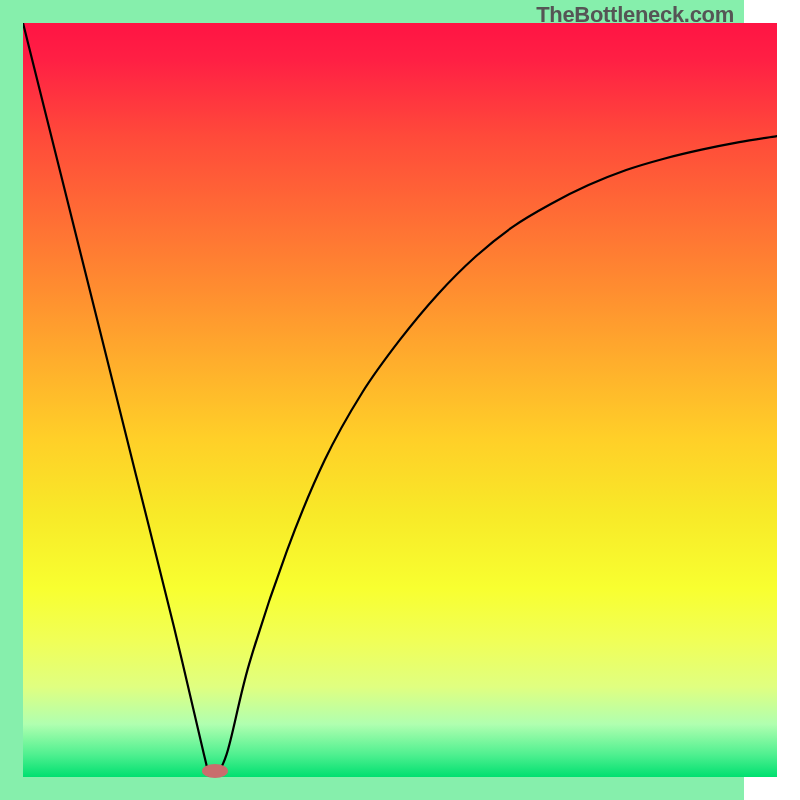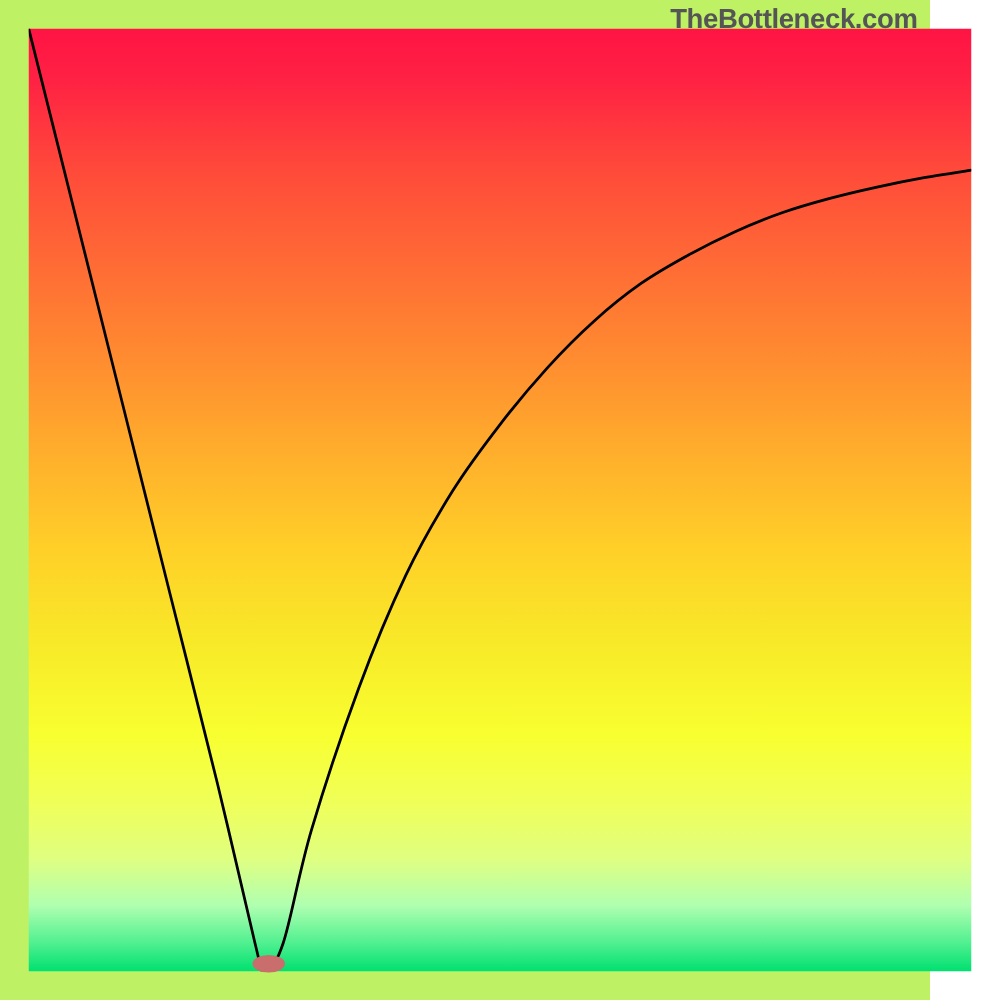--- a/index.html
+++ b/index.html
@@ -6,21 +6,21 @@
     margin: 0;
     padding: 0;
     width: 800px;
     height: 800px;
     overflow: hidden;
   }
   .container {
     position: relative;
     width: 744px;
     height: 800px;
-    background: #bef264;
+    background: #86efac;
   }
   .plot-area {
     position: absolute;
     left: 23px;
     top: 23px;
     width: 754px;
     height: 754px;
     background: linear-gradient(to bottom,
       #ff1444 0%,
       #ff2044 5%,

